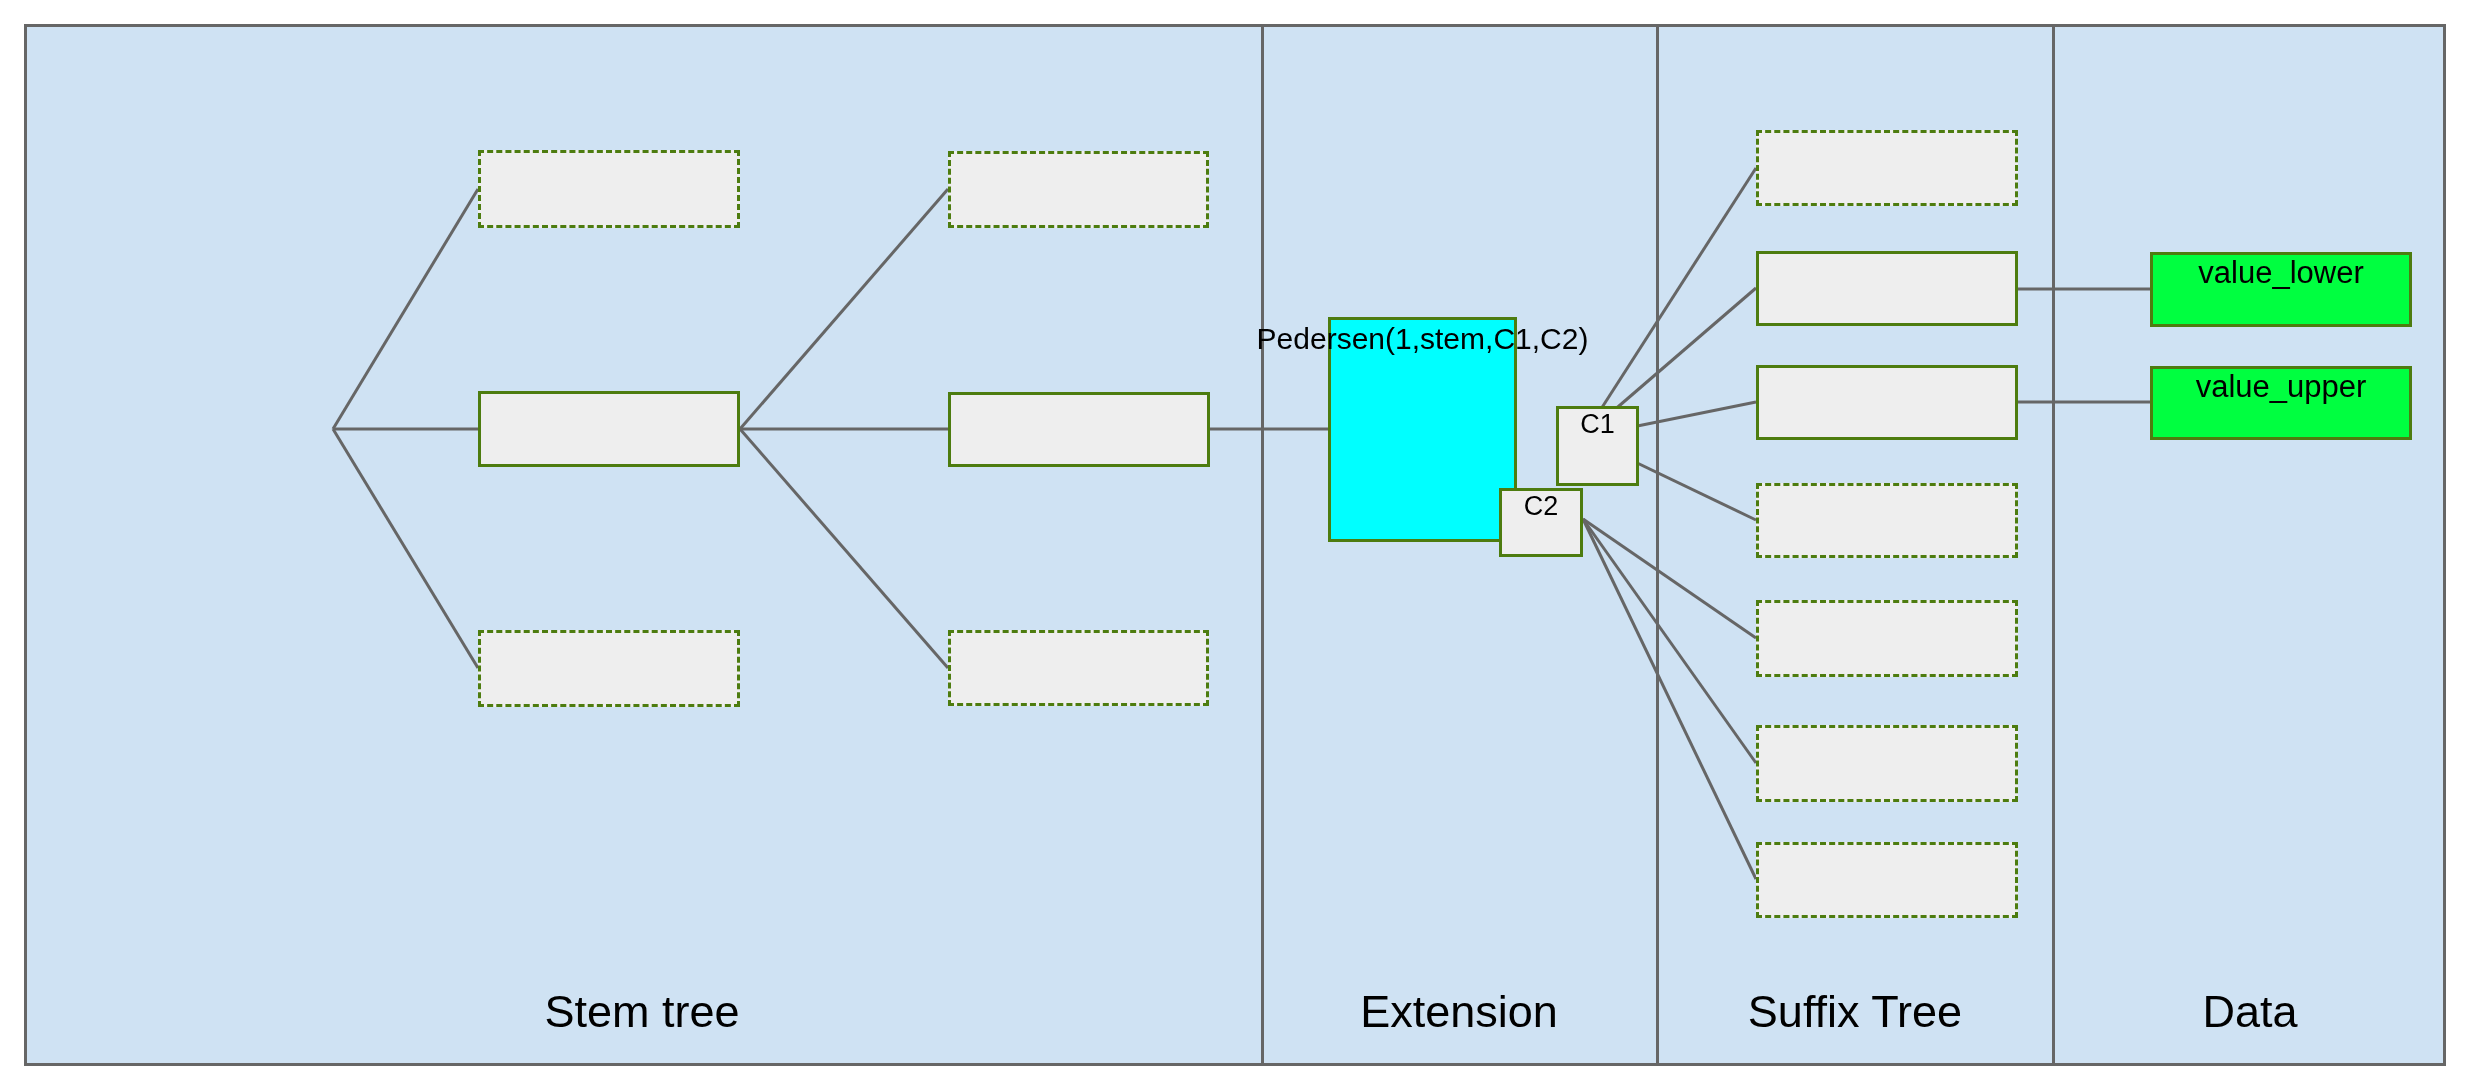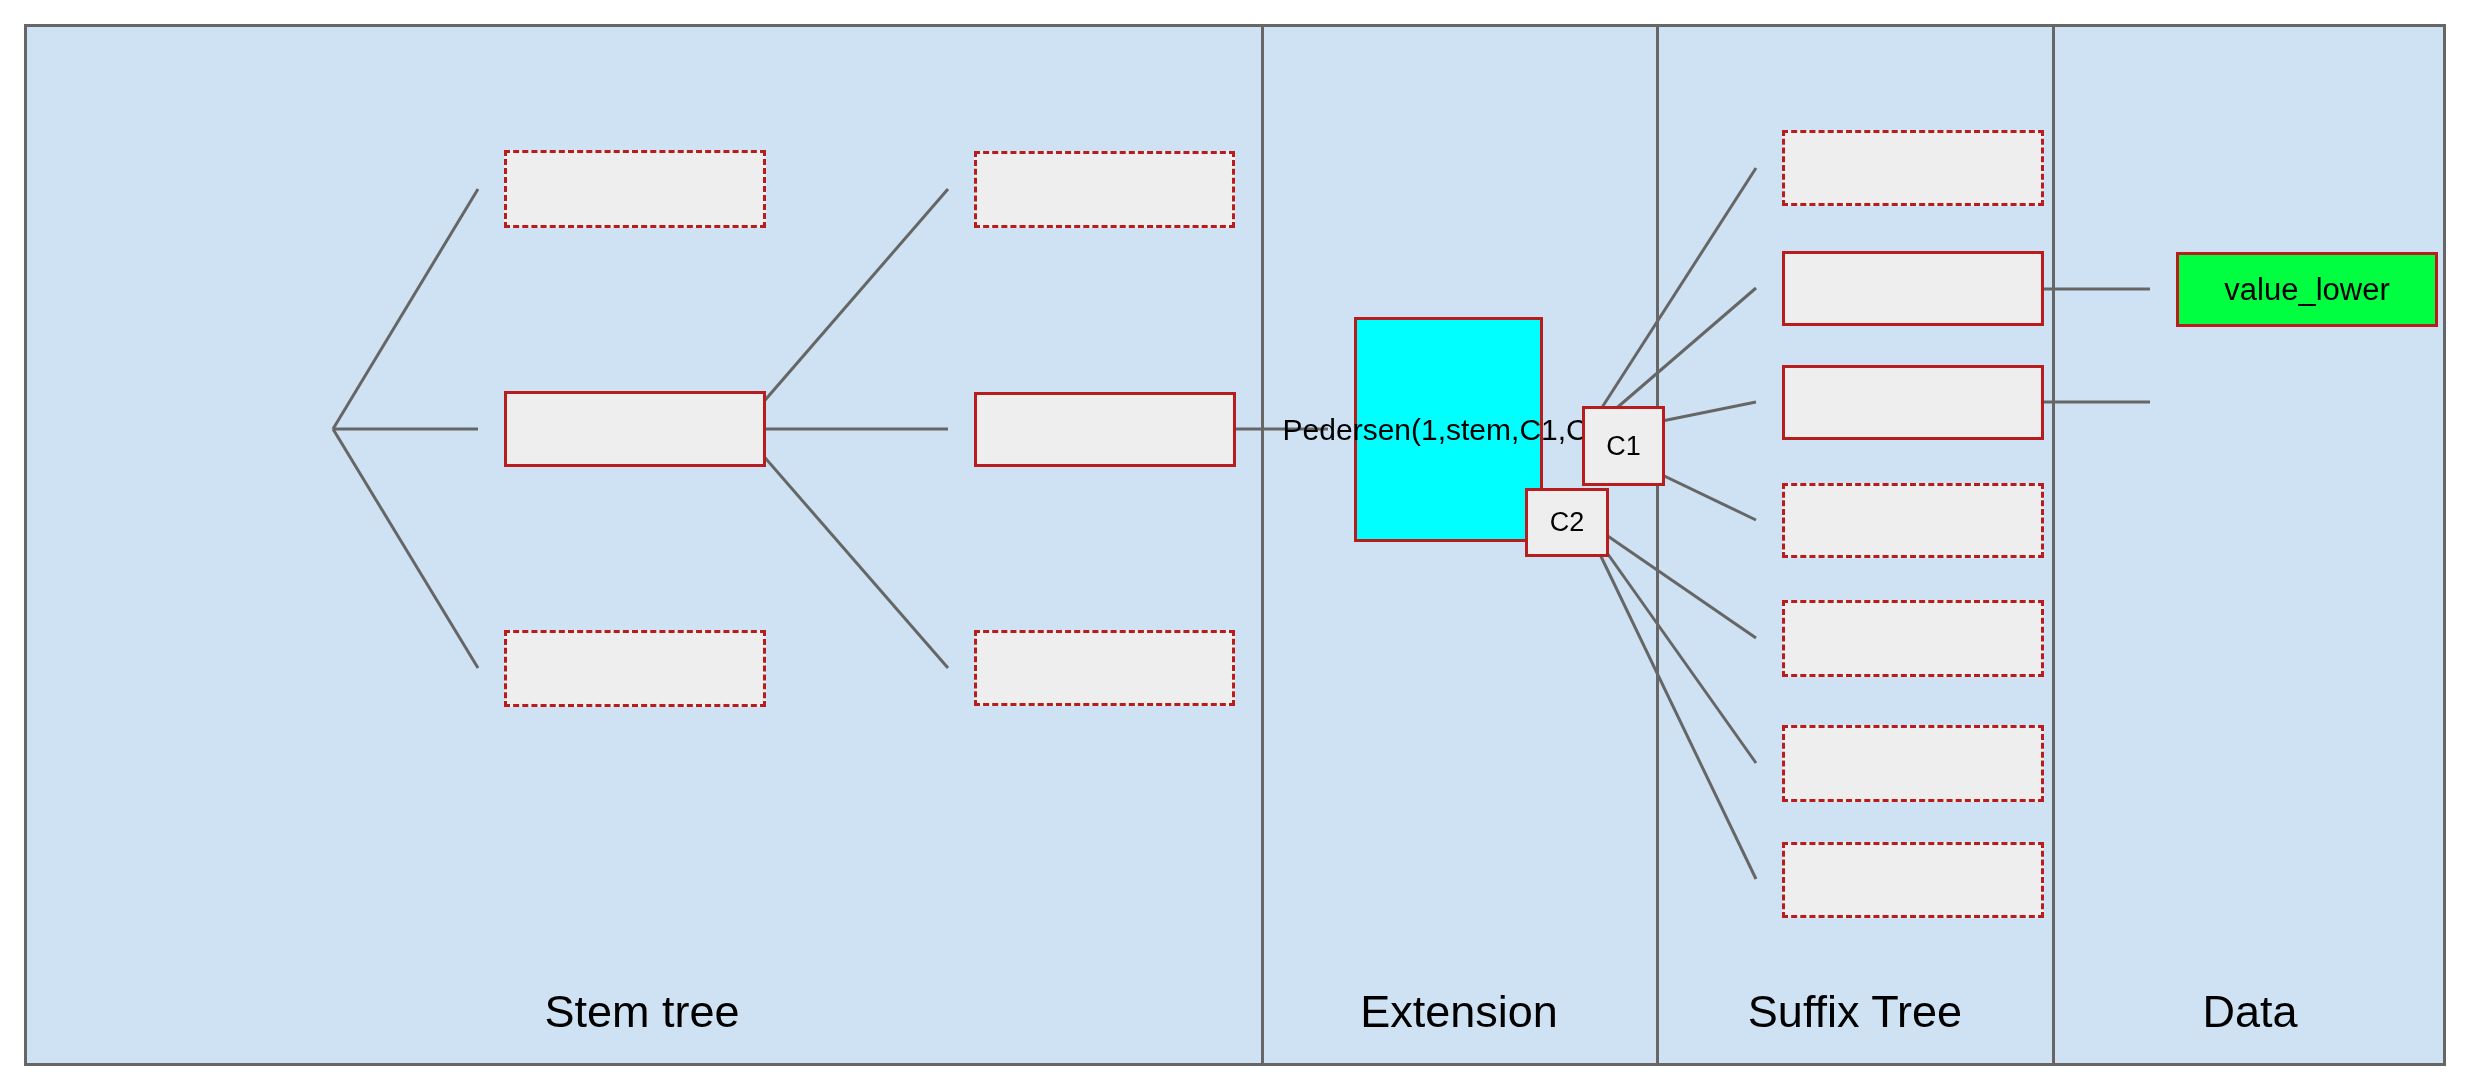--- a/index.html
+++ b/index.html
@@ -28,26 +28,25 @@
     background: #666666;
   }
   #divider-1 { left: 1261px; }
   #divider-2 { left: 1656px; }
   #divider-3 { left: 2052px; }
   svg.wires { position: absolute; left: 0; top: 0; }
   .node {
     position: absolute;
     box-sizing: border-box;
     background: #eeeeee;
-    border: 3px solid #b91c1c;
+    border: 3px solid #4d7c0f;
     display: flex;
-    align-items: center;
+    align-items: flex-start;
     justify-content: center;
     text-align: center;
-    margin-left: 26px;
   }
   .node.dashed { border-style: dashed; }
   .node.cyan { background: #00ffff; }
   .node.green { background: #00ff40; }
   .root-label { font-size: 46px; }
   .pedersen {
     font-size: 30px;
     line-height: 37px;
     flex-direction: row;
   }
@@ -129,19 +128,22 @@
   <div class="node" style="left:1756px; top:251px; width:262px; height:75px;"></div>
   <div class="node" style="left:1756px; top:365px; width:262px; height:75px;"></div>
   <div class="node dashed" style="left:1756px; top:483px; width:262px; height:75px;"></div>
   <div class="node dashed" style="left:1756px; top:600px; width:262px; height:77px;"></div>
   <div class="node dashed" style="left:1756px; top:725px; width:262px; height:77px;"></div>
   <div class="node dashed" style="left:1756px; top:842px; width:262px; height:76px;"></div>
 
   <div class="node green value-label" style="left:2150px; top:252px; width:262px; height:75px;">
     <span>value_lower</span>
   </div>
+  <div class="node green value-label" style="left:2150px; top:366px; width:262px; height:74px;">
+    <span>value_upper</span>
+  </div>
 
   <div class="section-label" style="left:1259px; width:400px;">Extension</div>
   <div class="section-label" style="left:242px; width:800px;">Stem tree</div>
   <div class="section-label" style="left:1655px; width:400px;">Suffix Tree</div>
   <div class="section-label" style="left:2050px; width:400px;">Data</div>
 
 </div>
 
 </body></html>

